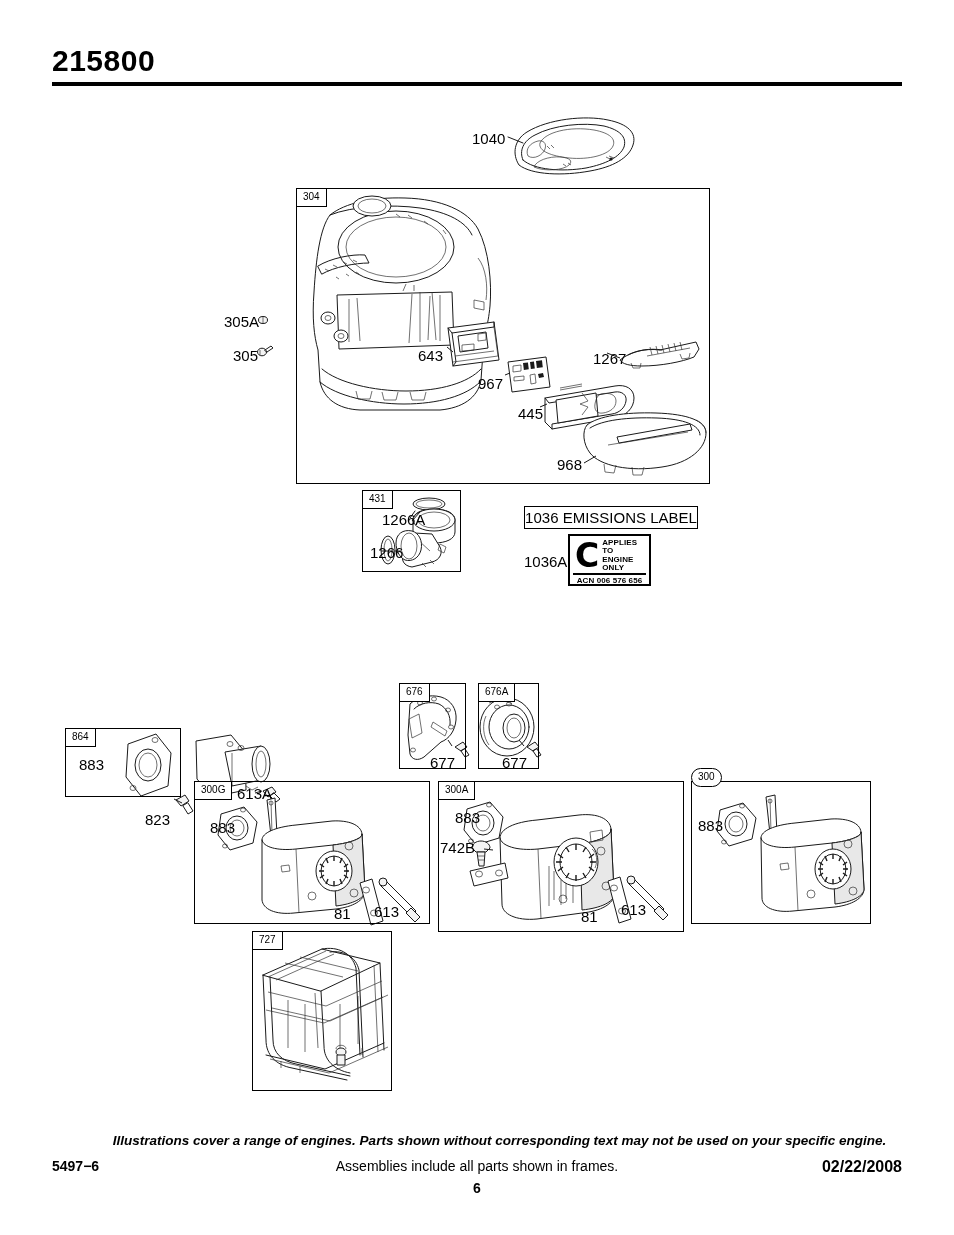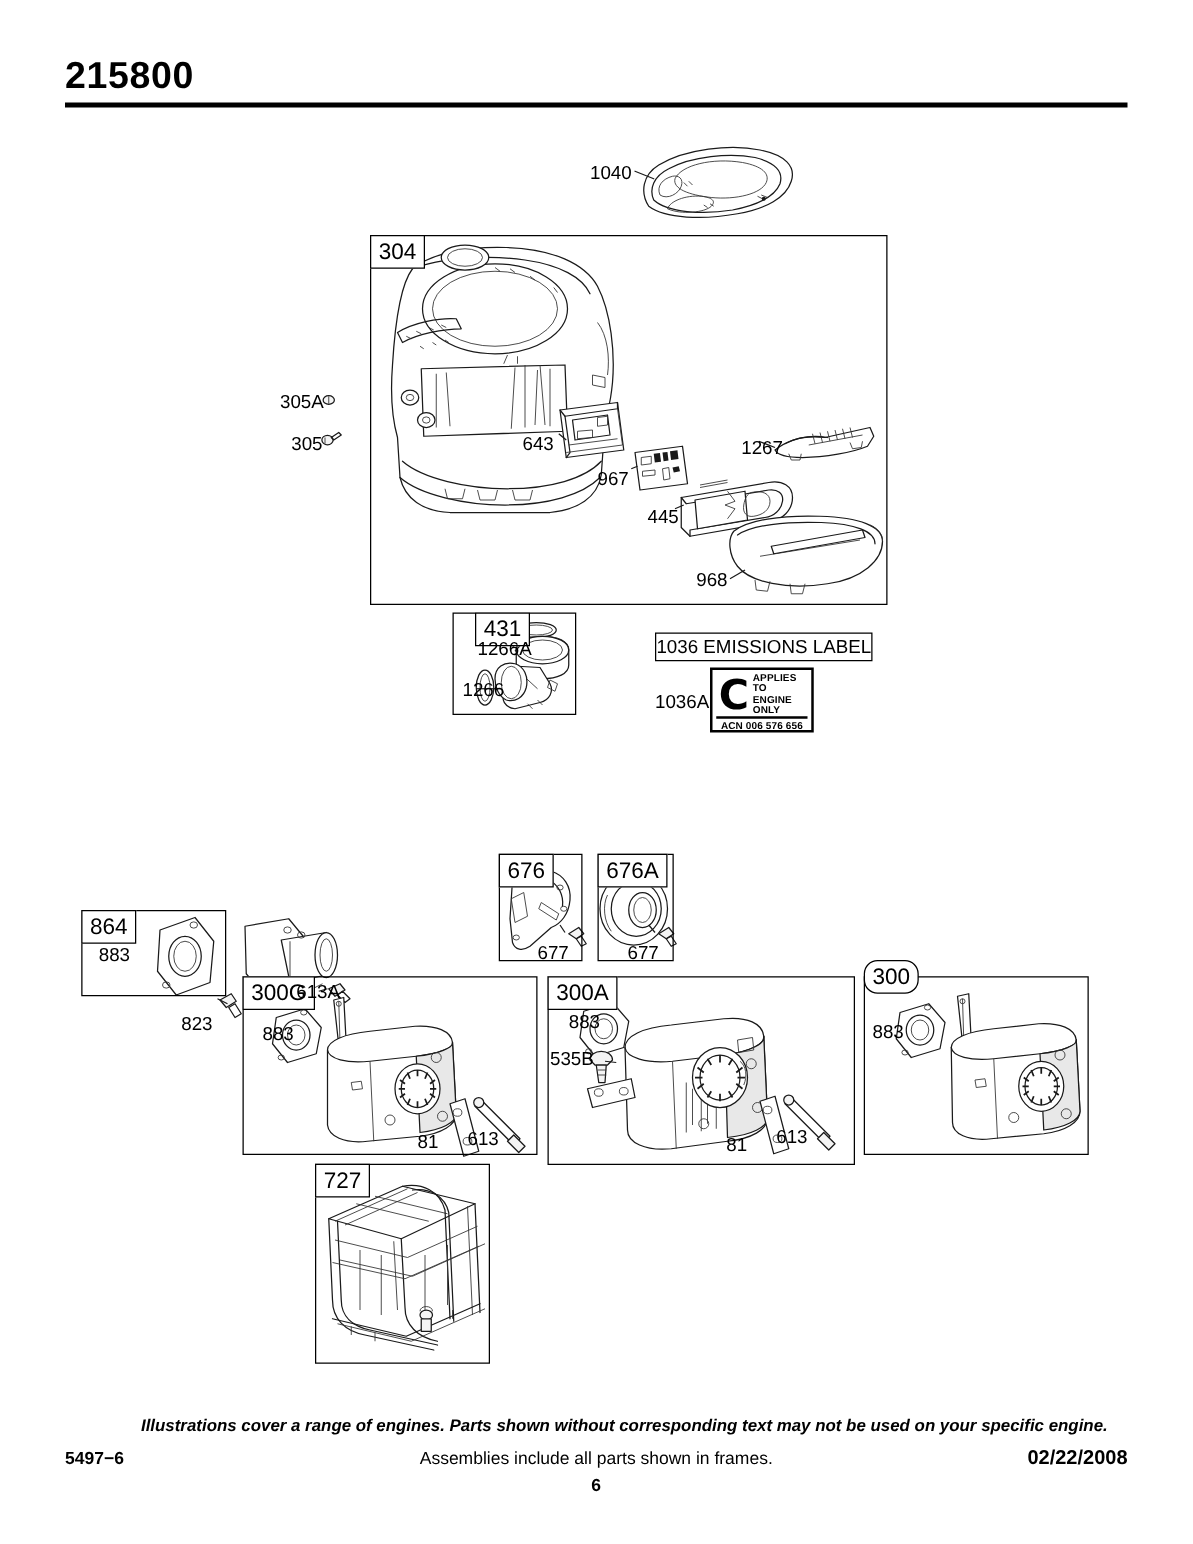--- a/index.html
+++ b/index.html
@@ -8,21 +8,21 @@
        overflow:hidden;}
   .page{position:absolute;inset:0;}
 
   
   .hdr-title{position:absolute;left:52px;top:44px;font-size:30px;font-weight:bold;letter-spacing:.5px;}
   .hdr-rule{position:absolute;left:52px;top:82px;width:850px;height:4px;background:#000;}
 
   
   .frame{position:absolute;border:1.5px solid #000;box-sizing:border-box;background:transparent;}
   .tag{position:absolute;border:1.5px solid #000;background:#fff;box-sizing:border-box;
-       font-size:18px;line-height:1;padding:3px 6px 4px 6px;font-weight:normal;}
+       font-size:10px;line-height:1;padding:3px 6px 4px 6px;font-weight:normal;}
 
   
   .ref{position:absolute;font-size:15px;line-height:1;white-space:nowrap;}
 
   
   .emis-box{position:absolute;border:1.5px solid #000;box-sizing:border-box;
             display:flex;align-items:center;justify-content:center;font-size:15px;}
   .ctick{position:absolute;border:2.5px solid #000;box-sizing:border-box;background:#fff;}
   .ctick-inner{position:absolute;inset:3px;display:flex;flex-direction:column;}
   .ctick-top{display:flex;flex:1;align-items:center;}
@@ -432,21 +432,21 @@
       <path d="M174 799 L182 803"></path>
       <path d="M255 793 L262 791"></path>
       <path d="M493 850 L484 849"></path>
     </g>
   </svg>
 
   <div class="frame" style="left:296px;top:188px;width:414px;height:296px;"></div>
   <div class="tag" style="left:296px;top:188px;">304</div>
 
   <div class="frame" style="left:362px;top:490px;width:99px;height:82px;"></div>
-  <div class="tag" style="left:380px;top:490px;">431</div>
+  <div class="tag" style="left:362px;top:490px;">431</div>
 
   <div class="frame" style="left:399px;top:683px;width:67px;height:86px;"></div>
   <div class="tag" style="left:399px;top:683px;">676</div>
 
   <div class="frame" style="left:478px;top:683px;width:61px;height:86px;"></div>
   <div class="tag" style="left:478px;top:683px;">676A</div>
 
   <div class="frame" style="left:65px;top:728px;width:116px;height:69px;"></div>
   <div class="tag" style="left:65px;top:728px;">864</div>
 
@@ -498,21 +498,21 @@
 
   <div class="ref" style="left:79px;top:757px;">883</div>
   <div class="ref" style="left:145px;top:812px;">823</div>
 
   <div class="ref" style="left:237px;top:786px;">613A</div>
   <div class="ref" style="left:210px;top:820px;">883</div>
   <div class="ref" style="left:334px;top:906px;">81</div>
   <div class="ref" style="left:374px;top:904px;">613</div>
 
   <div class="ref" style="left:455px;top:810px;">883</div>
-  <div class="ref" style="left:440px;top:840px;">535B</div>
+  <div class="ref" style="left:440px;top:840px;">742B</div>
   <div class="ref" style="left:581px;top:909px;">81</div>
   <div class="ref" style="left:621px;top:902px;">613</div>
 
   <div class="ref" style="left:698px;top:818px;">883</div>
 
   <div class="foot-italic">Illustrations cover a range of engines. Parts shown without corresponding text may not be used on your specific engine.</div>
   <div class="foot-left">5497−6</div>
   <div class="foot-mid">Assemblies include all parts shown in frames.</div>
   <div class="foot-right">02/22/2008</div>
   <div class="foot-page">6</div>

